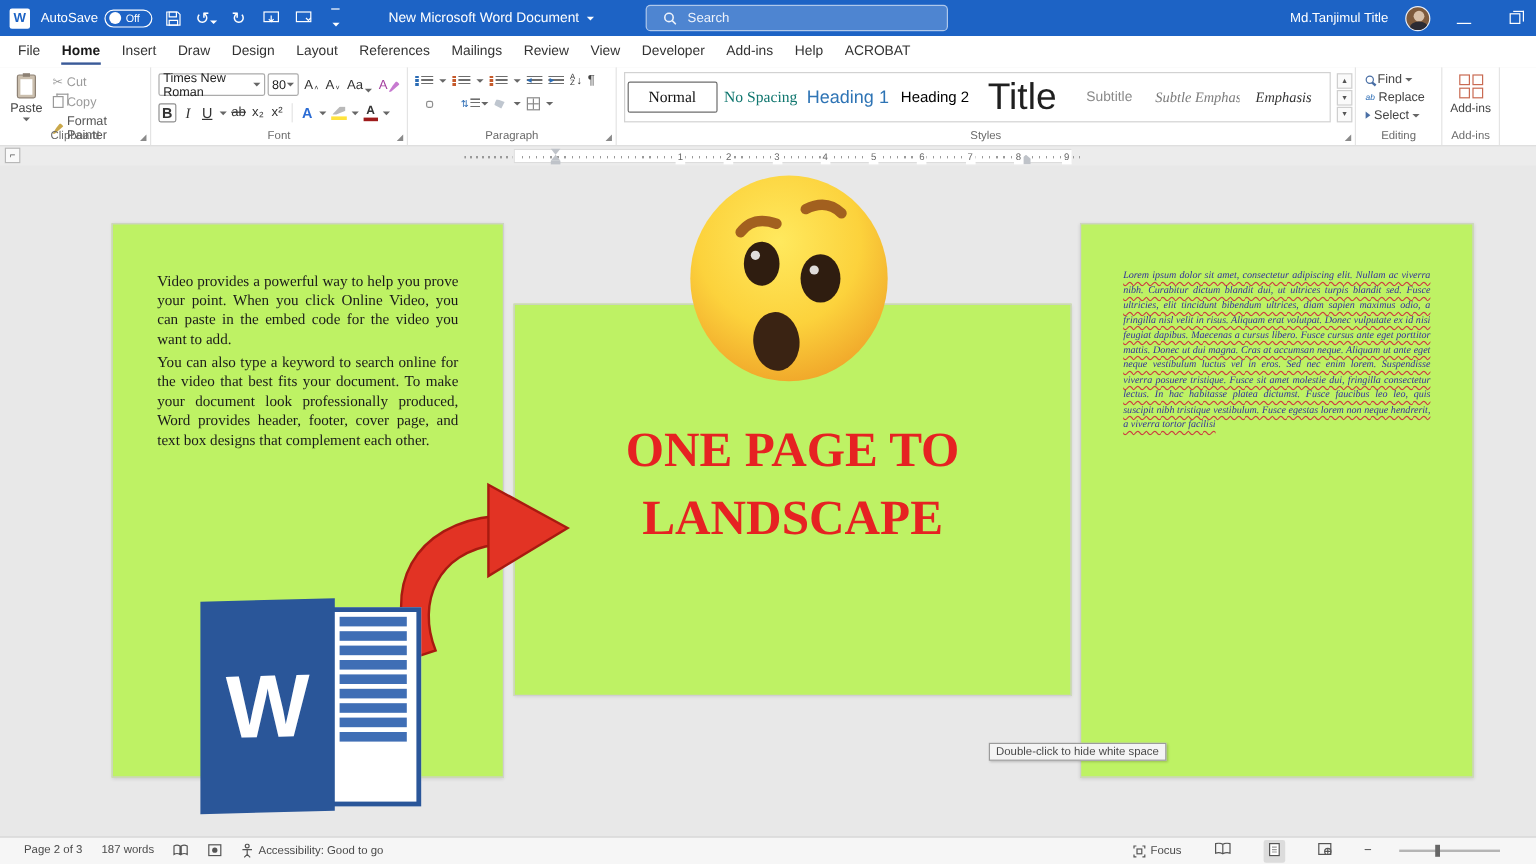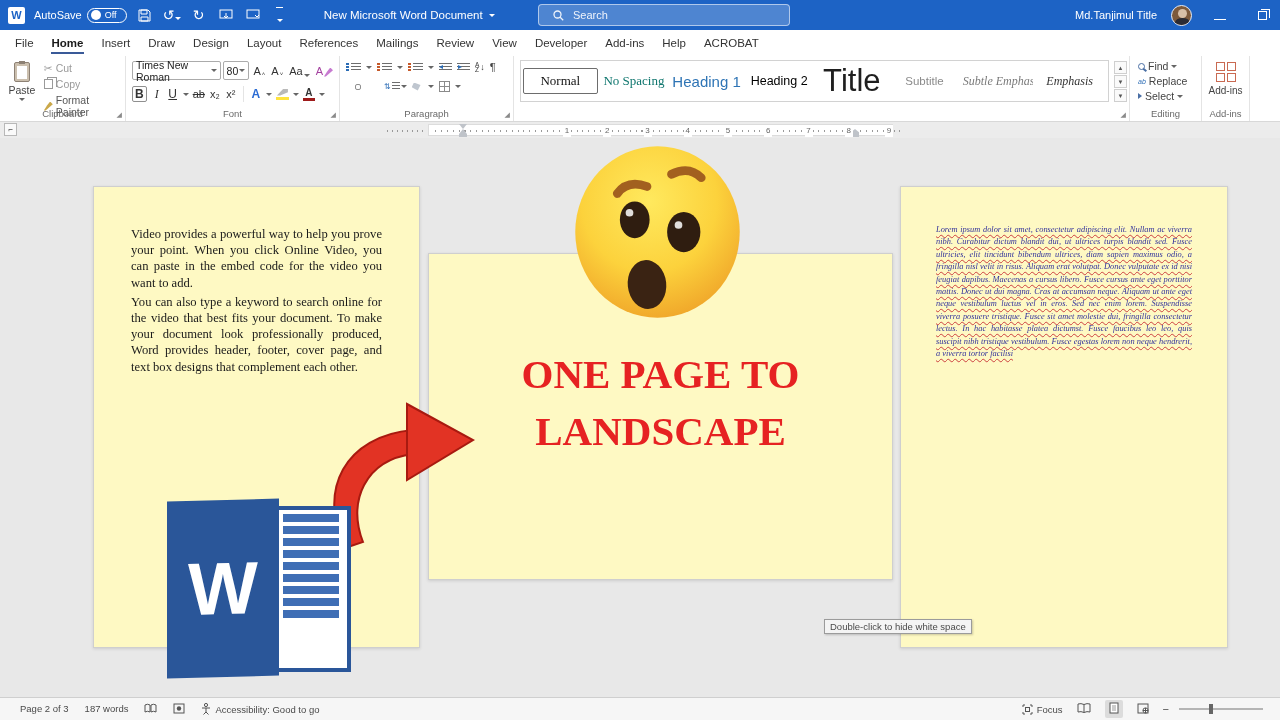--- a/index.html
+++ b/index.html
@@ -142,21 +142,21 @@
   .ind-first { position:absolute; left:30px; top:-1px; width:8px; height:5px; border-left:4px solid transparent; border-right:4px solid transparent; border-top:5px solid #bfc3c9; }
   .ind-hang { position:absolute; left:30px; top:4px; width:8px; height:9px; }
   .ind-hang::before { content:""; position:absolute; left:0; top:0; border-left:4px solid transparent; border-right:4px solid transparent; border-bottom:5px solid #bfc3c9; }
   .ind-hang::after { content:""; position:absolute; left:0; top:5px; width:8px; height:3px; background:#bfc3c9; }
   .ind-right { position:absolute; left:422px; top:4px; width:8px; height:8px; background:#bfc3c9; clip-path:polygon(50% 0,100% 40%,100% 100%,0 100%,0 40%); }
   .vruler { position:absolute; left:4px; top:140px; width:12px; height:550px; background:#f3f3f3; border-right:1px solid #ddd; }
   .vruler::before { content:""; position:absolute; top:46px; bottom:72px; left:4px; width:2px; background:repeating-linear-gradient(#a8a8a8 0 1px,transparent 1px 6px); }
 
   
   .docarea { position:absolute; top:138px; left:0; width:1280px; height:559px; background:#e8e8e8; }
-  .page { position:absolute; background:#fef9c3; border:1px solid #cfcfcf; box-shadow:0 1px 3px rgba(0,0,0,.12);padding-left:16px; }
+  .page { position:absolute; background:#bef264; border:1px solid #cfcfcf; box-shadow:0 1px 3px rgba(0,0,0,.12);padding-left:16px; }
   .page-left  { left:93px;  top:48px;  width:327px; height:462px; }
   .page-right { left:900px; top:48px;  width:328px; height:462px; }
   .page-mid   { left:428px; top:115px; width:465px; height:327px; }
   .ltext { position:absolute; left:37px; right:37px; top:39px; font-family:"Liberation Serif",serif; font-size:12.6px; line-height:16.2px; text-align:justify; color:#1a1a1a; }
   .ltext p + p { margin-top:3px; }
   .rtext { position:absolute; left:35px; right:35px; top:37px; font-family:"Liberation Serif",serif; font-style:italic; font-size:8.4px; line-height:12.4px; text-align:justify; color:#32329b; text-decoration:underline wavy #cc4040 1px; text-underline-offset:2px; }
   .headline { position:absolute; left:0; right:0; top:92px; text-align:center; font-family:"Liberation Serif",serif; font-weight:bold; font-size:41px; line-height:57px; color:#e62222; }
 
   .tooltip { position:absolute; left:824px; top:481px; background:#f4f4f4; border:1px solid #9b9b9b; box-shadow:1px 1px 2px rgba(0,0,0,.2); font-size:9.5px; color:#4a4a4a; padding:1px 5px; z-index:20; }
 
@@ -165,21 +165,21 @@
   .arrow { position:absolute; left:315px; top:252px; width:165px; height:165px; z-index:8; }
   .wlogo { position:absolute; left:165px; top:362px; width:195px; height:185px; z-index:8; }
   .wsheet { position:absolute; left:88px; top:6px; width:98px; height:166px; background:#fff; border:4px solid #2a5699; }
   .wsheet i { display:block; height:8px; margin:4px 8px 0 26px; background:#3f6eb5; }
   .wsquare { position:absolute; left:2px; top:0; width:112px; height:177px; background:#2a5699; transform:skewY(-1.5deg); display:flex; align-items:center; justify-content:center; }
   .wsquare b { color:#fff; font-size:74px; font-family:"Liberation Sans",sans-serif; font-weight:bold; line-height:1; }
 
   
   .statusbar { position:absolute; left:0; top:697px; width:1280px; height:23px; background:#f6f6f6; border-top:1px solid #cfcfcf; display:flex; align-items:center; font-size:9.5px; color:#4a4a4a; z-index:40; }
   .sb-left { display:flex; gap:16px; padding-left:20px; }
-  .sb-right { position:absolute; right:3px; display:flex; align-items:center; gap:10px; padding-right:14px; }
+  .sb-right { position:absolute; right:16px; display:flex; align-items:center; gap:23px; padding-right:14px; }
   .sb-ic svg { display:block; }
   .viewbtn { padding:2px 4px; border-radius:2px; }
   .viewbtn.sel { background:#dcdcdc; }
   .zoomtrack { width:84px; height:2px; background:#b5b5b5; position:relative; }
   .zoomthumb { position:absolute; left:30px; top:-4px; width:4px; height:10px; background:#666; }
   .acc { display:flex; align-items:center; gap:4px; }
 </style>
 </head>
 <body>
 
@@ -381,20 +381,21 @@
       <span class="stitem st-title">Title</span>
       <span class="stitem st-sub">Subtitle</span>
       <span class="stitem st-subtle">Subtle Emphas</span>
       <span class="stitem st-emph">Emphasis</span>
     </div>
     <div class="gal-arrows">
       <span>▲</span>
       <span>▼</span>
       <span>▼</span>
     </div>
+    <span class="glabel">Styles</span>
     <span class="dlaunch">◢</span>
   </div>
 
   <div class="rgroup g-edit">
     <span class="btnish">
         <span class="mag"></span>
         <span>Find</span>
         <span class="car"></span>
       </span>
     <span class="btnish">

